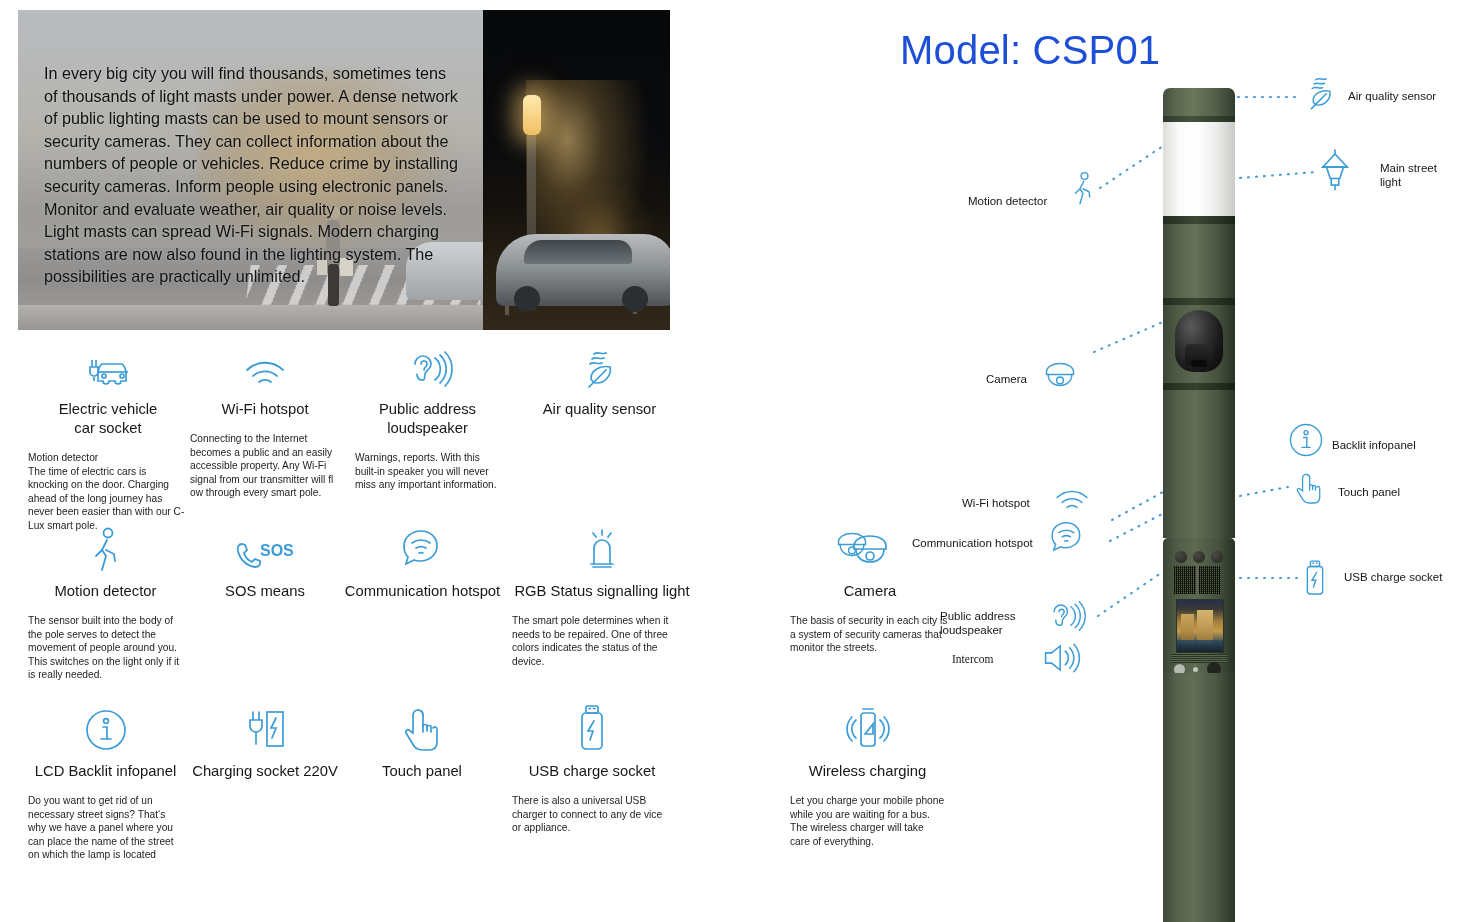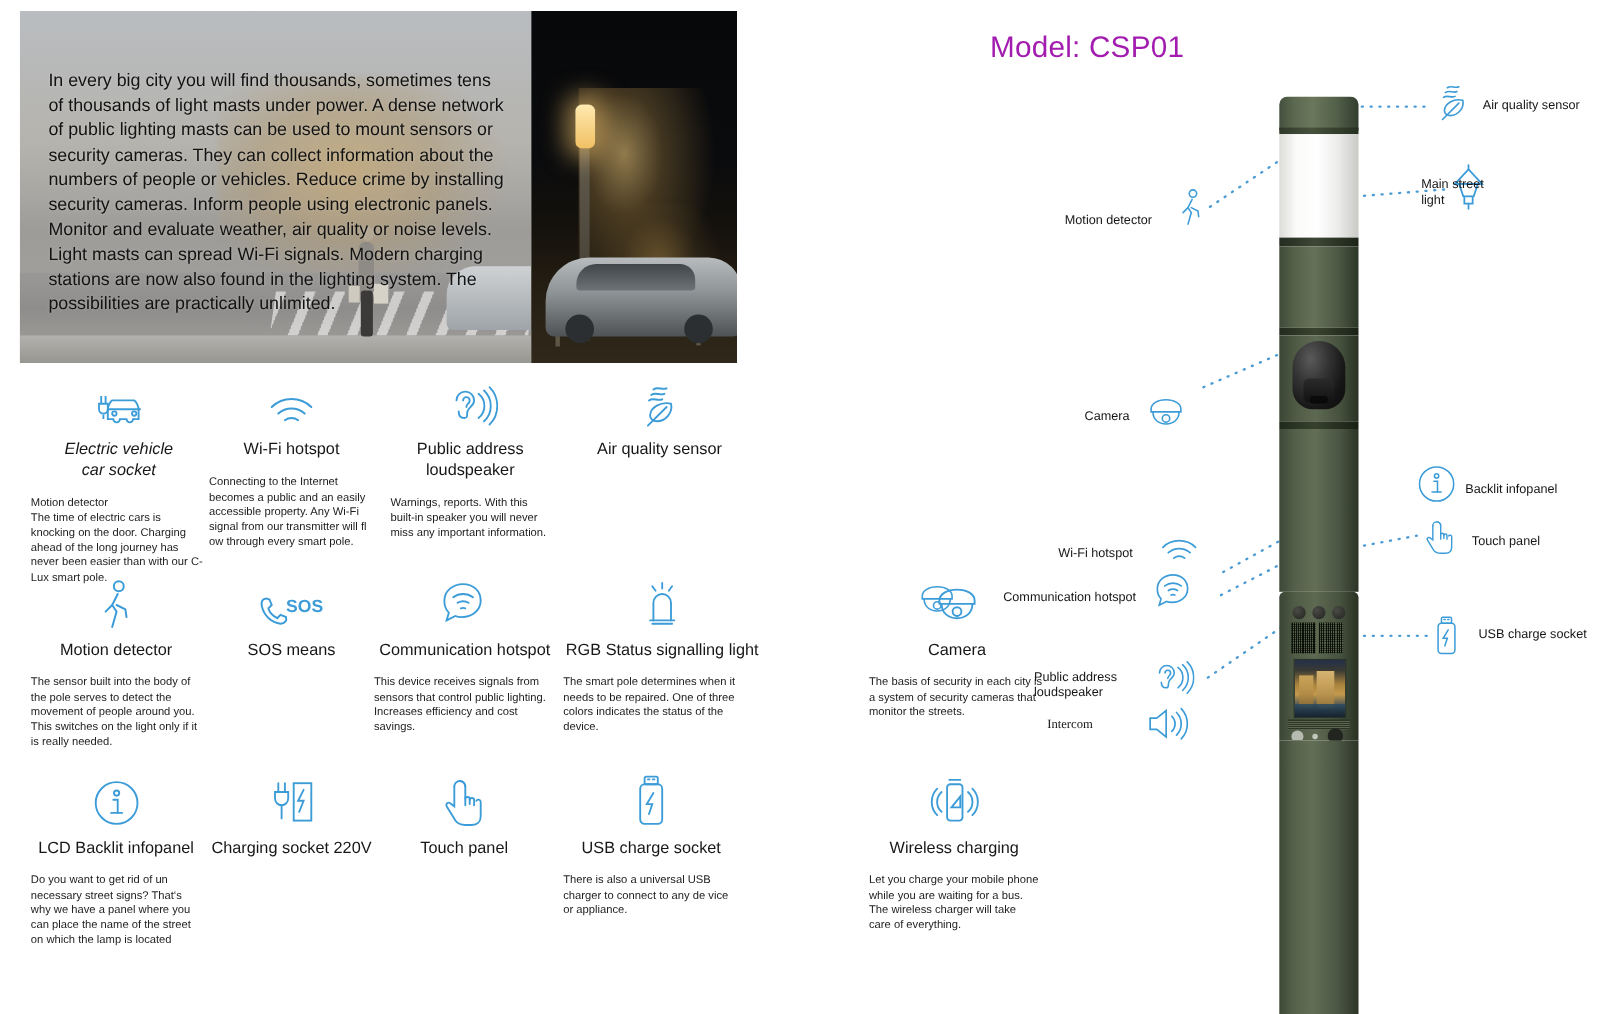--- a/index.html
+++ b/index.html
@@ -93,21 +93,21 @@
   .feat .ftitle{
     margin-top:10px;font-size:14.8px;line-height:19px;color:#171717;text-align:center;
   }
   .feat .fdesc{
     margin-top:13px;font-size:10.2px;line-height:13.6px;color:#1d1d1d;text-align:left;
   }
   .feat.left .ftitle{text-align:left;}
 
   
   .model-title{
-    position:absolute;left:900px;top:28px;font-size:27px;color:#a21caf;letter-spacing:.2px;
+    position:absolute;left:900px;top:28px;font-size:40px;color:#1d4ed8;letter-spacing:.2px;
   }
   .pole{position:absolute;left:1163px;top:88px;width:72px;height:800px;}
   .seg{position:absolute;left:0;width:72px;}
   .cap{
     top:0;height:32px;
     background:linear-gradient(to right,#44503f 0%,#5b684f 18%,#6b775b 42%,#53604a 72%,#323d2e 100%);
     border-radius:7px 7px 2px 2px;
   }
   .caplip{top:28px;height:6px;background:linear-gradient(to right,#2e382a,#46523c 40%,#26301f 100%);}
   .diffuser{
@@ -214,21 +214,21 @@
     <div class="ficon">
       <svg width="56" height="40" viewBox="0 0 56 40" fill="none" stroke="#3c9cd8" stroke-width="1.7">
         <path d="M18 22c0-2 2-7 4-8h20c2 1 4 6 4 8v9h-5a3 3 0 0 1-6 0H29a3 3 0 0 1-6 0h-5z"></path>
         <path d="M18 22h30"></path>
           <circle cx="24" cy="26" r="2"></circle>
           <circle cx="42" cy="26" r="2"></circle>
         <path d="M12 10v7M16 10v7M10 17h8v5a4 4 0 0 1-8 0z"></path>
           <path d="M14 27v4"></path>
       </svg>
     </div>
-    <div class="ftitle" style="white-space:pre-line;text-align:center;font-style:italic;">Electric vehicle
+    <div class="ftitle" style="white-space:pre-line;text-align:center;">Electric vehicle
 car socket</div>
     <div class="fdesc" style="white-space:pre-line;">Motion detector
 The time of electric cars is knocking on the door. Charging ahead of the long journey has never been easier than with our C-Lux smart pole.</div>
   </div>
 
   <div class="feat" style="left:190px;top:342px;width:150px;">
     <div class="ficon">
       <svg width="48" height="34" viewBox="0 0 48 34" fill="none" stroke="#3c9cd8" stroke-width="1.8" stroke-linecap="round">
         <path d="M6 14a26 26 0 0 1 36 0"></path>
           <path d="M12 20a18 18 0 0 1 24 0"></path>
@@ -293,21 +293,20 @@
   <div class="feat" style="left:340px;top:524px;width:165px;">
     <div class="ficon">
       <svg width="48" height="44" viewBox="0 0 48 44" fill="none" stroke="#3c9cd8" stroke-width="1.7" stroke-linecap="round">
         <path d="M38 18c0 9-8 15-17 15-2 0-4 0-6-1l-8 4 2-7a15 15 0 0 1-4-11c0-9 8-15 17-15s16 6 16 15z"></path>
         <path d="M13 15a15 15 0 0 1 18 0"></path>
           <path d="M17 20a10 10 0 0 1 10 0"></path>
           <path d="M20 25a5 5 0 0 1 4 0"></path>
       </svg>
     </div>
     <div class="ftitle">Communication hotspot</div>
-    <div class="fdesc">This device receives signals from sensors that control public lighting. Increases efficiency and cost savings.</div>
   </div>
 
   <div class="feat" style="left:512px;top:524px;width:180px;">
     <div class="ficon">
       <svg width="44" height="44" viewBox="0 0 44 44" fill="none" stroke="#3c9cd8" stroke-width="1.7" stroke-linecap="round">
         <path d="M22 2v5"></path>
           <path d="M13 5l3 4"></path>
           <path d="M31 5l-3 4"></path>
         <path d="M14 36V20a8 8 0 0 1 16 0v16"></path>
           <path d="M11 36h22"></path>
@@ -459,21 +458,21 @@
   <div class="dicon" style="left:1318px;top:148px;">
     <svg width="34" height="44" viewBox="0 0 36 46" fill="none" stroke="#3c9cd8" stroke-width="1.7" stroke-linecap="round">
       <path d="M18 2v4"></path>
         <path d="M18 6 5 20h26z"></path>
         <path d="M5 20h26"></path>
         <path d="M9 20l4 12M27 20l-4 12"></path>
       <rect x="14" y="32" width="8" height="7"></rect>
         <path d="M18 39v5"></path>
     </svg>
   </div>
-  <div class="dlabel" style="left:1292px;top:161px;white-space:pre-line;">Main street
+  <div class="dlabel" style="left:1380px;top:161px;white-space:pre-line;">Main street
 light</div>
 
   <div class="dicon" style="left:1068px;top:168px;">
     <svg width="30" height="40" viewBox="0 0 40 46" fill="none" stroke="#3c9cd8" stroke-width="1.9" stroke-linecap="round">
       <circle cx="22" cy="7" r="4.5"></circle>
         <path d="M21 14l-5 10 4 6-4 14"></path>
         <path d="M20 24l8 4 1 7"></path>
         <path d="M16 24l-6 6"></path>
     </svg>
   </div>

